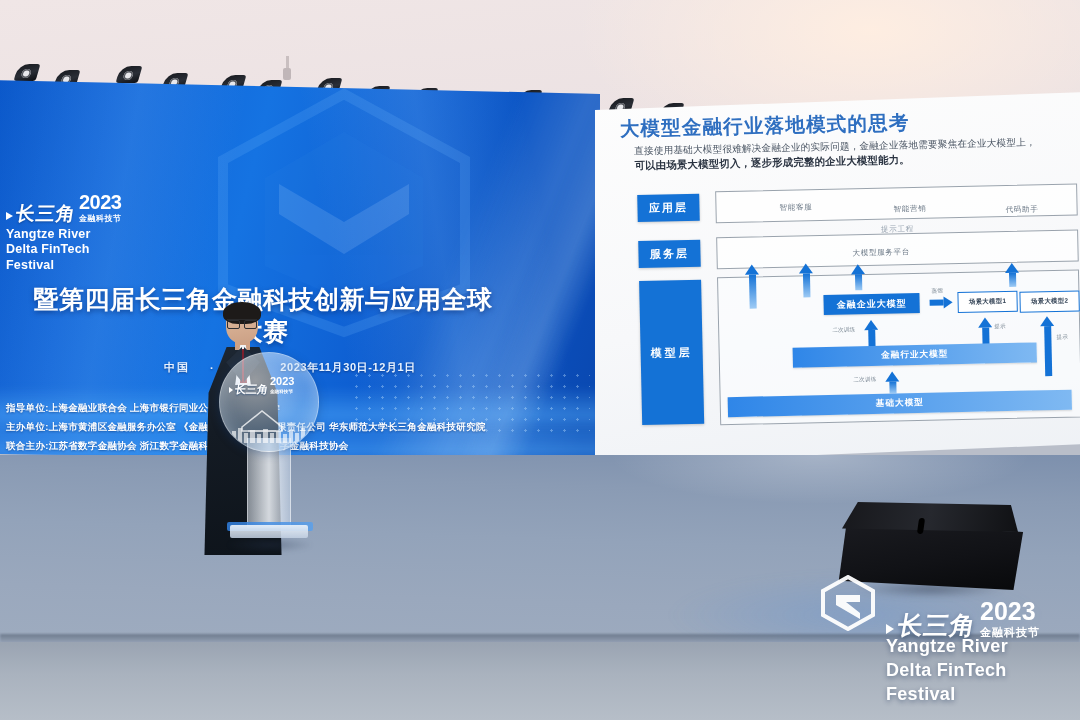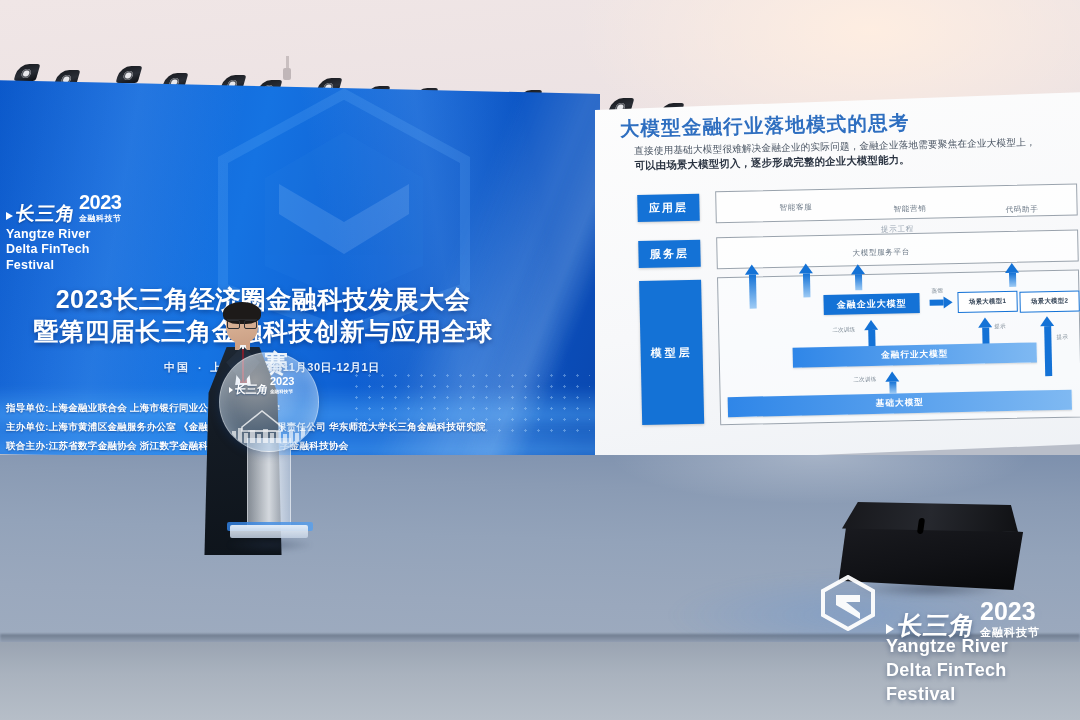--- a/index.html
+++ b/index.html
@@ -95,21 +95,21 @@
     position:absolute;left:34px;top:203px;width:470px;color:#fff;text-align:center;
     font-weight:800;line-height:1.28;letter-spacing:.5px;
     text-shadow:0 2px 5px rgba(0,30,90,.55);
   }
   .mt-l1{font-size:25px;}
   .mt-l2{font-size:25px;}
 
   .meta-line{
     position:absolute;left:170px;top:280px;color:#e9f3ff;font-size:11px;
     letter-spacing:.6px;font-weight:600;text-shadow:0 1px 2px rgba(0,30,90,.5);
-    display:flex;gap:8px;align-items:center;
+    display:flex;gap:20px;align-items:center;
   }
   .meta-line .city{letter-spacing:2px;}
 
   .orgs{
     position:absolute;left:12px;top:318px;width:560px;color:#fff;
     font-size:9.5px;font-weight:700;line-height:19px;letter-spacing:.3px;
     text-shadow:0 1px 2px rgba(0,30,90,.45);
   }
   .orgs div{white-space:nowrap;}
 
@@ -382,21 +382,20 @@
         </span>
       </div>
       <div class="lf-en">
         <div>Yangtze River</div>
         <div>Delta FinTech</div>
         <div>Festival</div>
       </div>
     </div>
 
     <div class="main-title">
-      <div class="mt-l1">2023长三角经济圈金融科技发展大会</div>
       <div class="mt-l2">暨第四届长三角金融科技创新与应用全球大赛</div>
     </div>
 
     <div class="meta-line">
       <span class="city">中国</span>
       <span>·</span>
       <span class="city">上海</span>
       <span>2023年11月30日-12月1日</span>
     </div>
 

